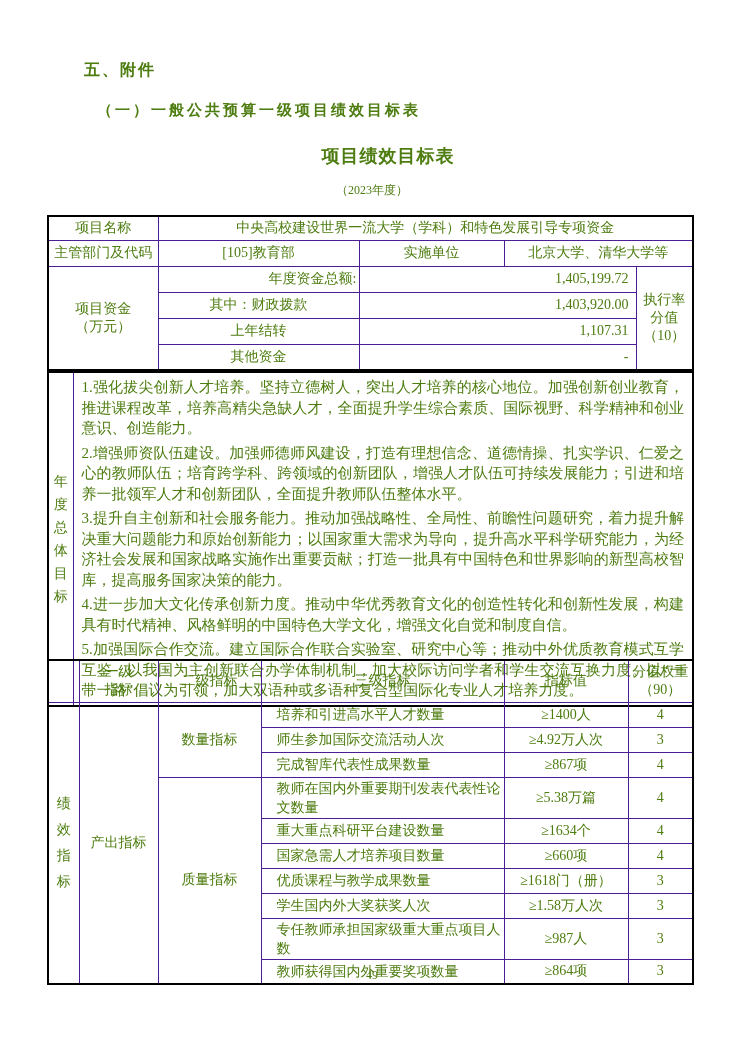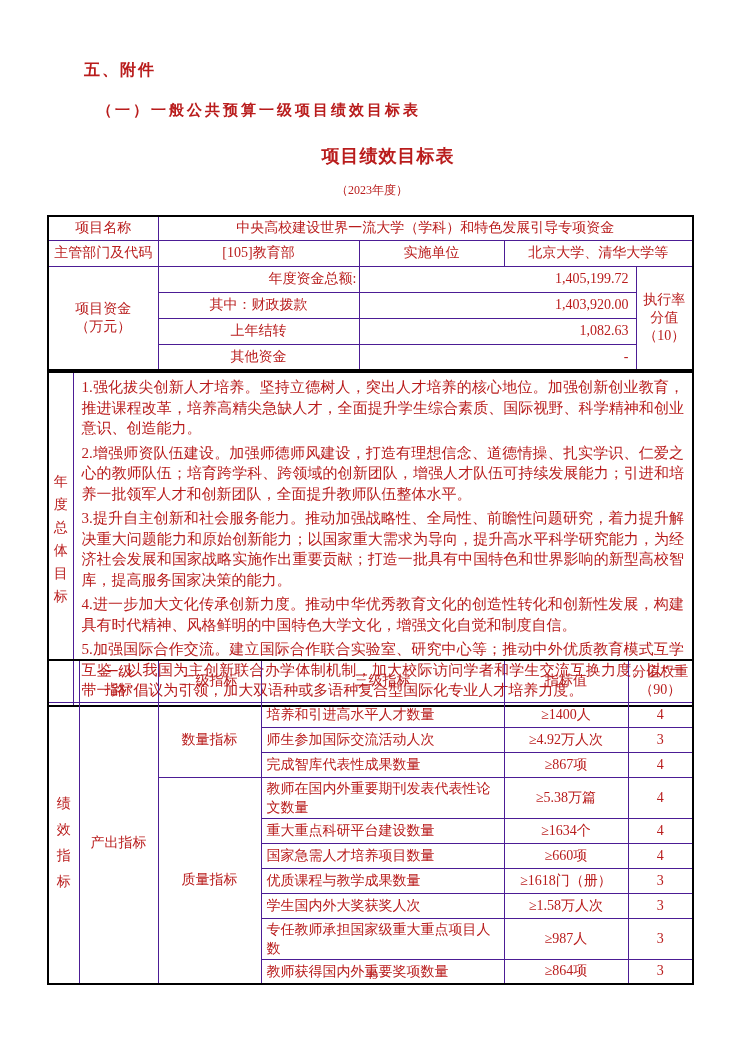--- a/index.html
+++ b/index.html
@@ -1,18 +1,18 @@
 <!DOCTYPE html>
 <html><head>
 <meta charset="utf-8">
 <style>
   html,body { margin:0; padding:0; background:#ffffff; }
   .page {
     position:relative; width:700px; height:1052px; background:#ffffff;
-    font-family:"Liberation Serif", serif; color:#b91c1c; overflow:hidden;
+    font-family:"Liberation Serif", serif; color:#4d7c0f; overflow:hidden;
   }
   .abs { position:absolute; }
   .section-heading { left:84px; top:60px; font-size:16px; font-weight:bold;
     font-family:"Liberation Sans", sans-serif; letter-spacing:2px; }
   .sub-heading { left:97px; top:101px; font-size:15px; font-weight:600; letter-spacing:3px; }
   .doc-title { left:16px; top:144px; width:744px; text-align:center; font-size:18px;
     font-weight:bold; font-family:"Liberation Sans", sans-serif; letter-spacing:1px; }
   .doc-subtitle { left:0; top:182px; width:744px; text-align:center; font-size:12px; }
   .page-number { left:0; top:968px; width:744px; text-align:center; font-size:12px; }
 
@@ -22,21 +22,21 @@
     vertical-align:middle; overflow:hidden; }
   .c { text-align:center; }
   .l { text-align:right; padding-left:7px; }
   .r { text-align:right; padding-right:7px; }
   .pre { white-space:pre-line; }
   .vert { width:15px; margin:0 auto; word-break:break-all; }
   .vert-goal { line-height:23px; }
   .vert-perf { line-height:26px; }
   .goal-cell { vertical-align:middle; }
   .goal-text { padding:4px 6px; text-align:justify; font-size:15px; line-height:20.5px; }
-  .name-cell { text-align:left; padding-left:5px; line-height:19px;margin-left:35px; }
+  .name-cell { text-align:left; padding-left:15px; line-height:19px;margin-left:35px; }
 </style>
 </head>
 <body>
 
 <div class="page">
 
   <div class="abs section-heading">五、附件</div>
   <div class="abs sub-heading">（一）一般公共预算一级项目绩效目标表</div>
   <div class="abs doc-title">项目绩效目标表</div>
   <div class="abs doc-subtitle">（2023年度）</div>
@@ -68,21 +68,21 @@
       <td class="c pre" rowspan="4">执行率
 分值
 （10）</td>
     </tr>
     <tr style="height:26px">
       <td class="c">其中：财政拨款</td>
       <td class="r" colspan="2">1,403,920.00</td>
     </tr>
     <tr style="height:26px">
       <td class="c">上年结转</td>
-      <td class="r" colspan="2">1,082.63</td>
+      <td class="r" colspan="2">1,107.31</td>
     </tr>
     <tr style="height:26px">
       <td class="c">其他资金</td>
       <td class="r" colspan="2">-</td>
     </tr>
   </tbody>
     </table>
 
   <table style="top:371px; width:645px;">
     <colgroup>

